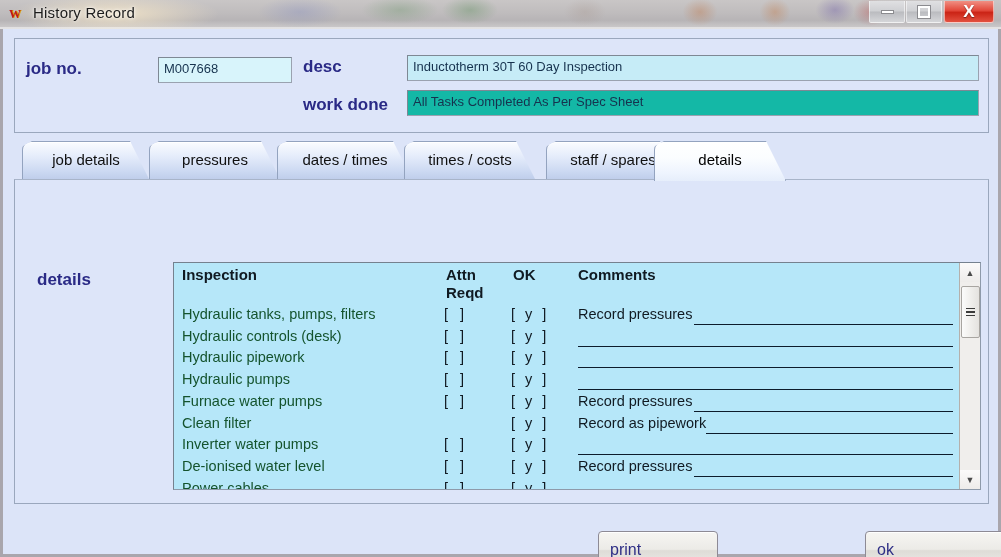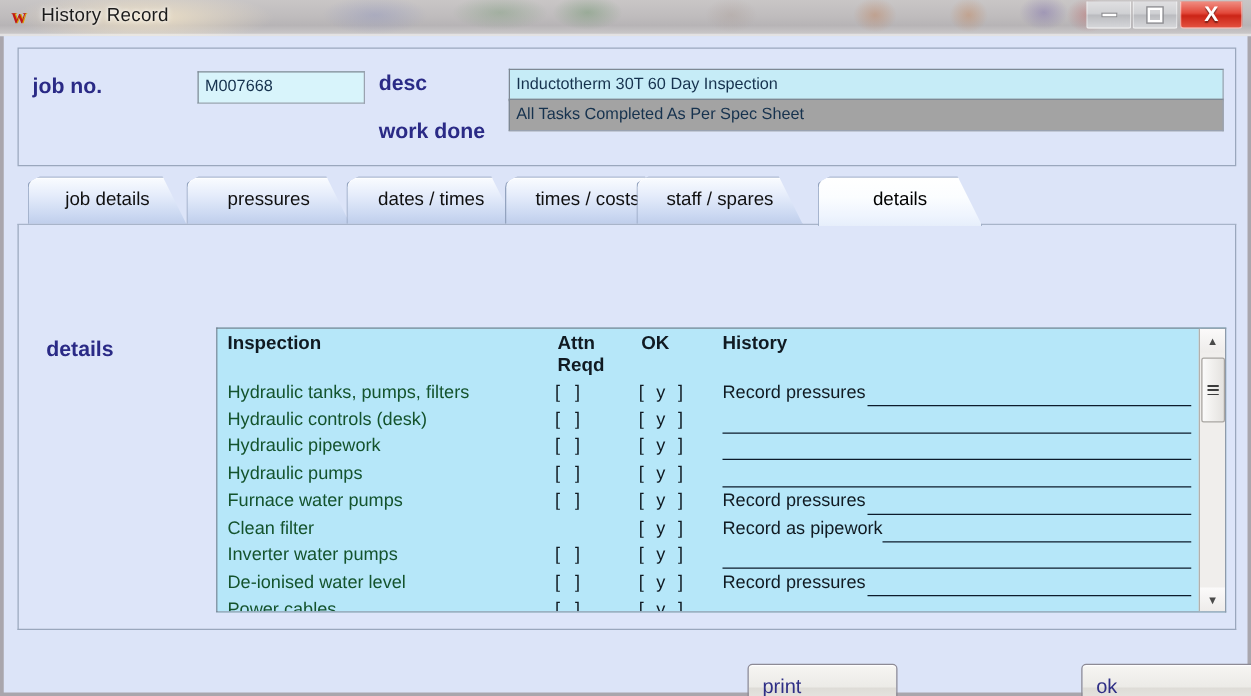--- a/index.html
+++ b/index.html
@@ -115,21 +115,21 @@
     border-top-color: #7e8894;
     border-left-color: #7e8894;
     font-size: 13px;
     color: #16324e;
     padding: 3px 5px 0 5px;
     overflow: hidden;
     white-space: nowrap;
   }
   #fld-jobno { left: 143px; top: 18px; width: 134px; height: 26px; background: #d8f4fb; }
   #fld-desc  { left: 392px; top: 16px; width: 572px; height: 26px; background: #c6ecf7; }
-  #fld-work  { left: 392px; top: 40px; width: 572px; height: 26px; background: #a3a3a3; }
+  #fld-work  { left: 392px; top: 51px; width: 572px; height: 26px; background: #14b8a6; }
 
   
   #tabstrip {
     position: absolute; left: 11px; top: 112px;
     width: 975px; height: 40px;
   }
   .tab {
     position: absolute; top: 0;
     height: 40px;
     font-size: 15px; color: #101010;
@@ -144,21 +144,21 @@
   }
   .tab.active {
     background: linear-gradient(180deg, #ffffff 0%, #fbfdff 40%, #eef4fe 80%, #e6eefb 100%);
     z-index: 5;
     color: #000;
   }
   #tab0 { left: 8px;   width: 128px; }
   #tab1 { left: 135px; width: 132px; }
   #tab2 { left: 263px; width: 136px; }
   #tab3 { left: 390px; width: 132px; }
-  #tab4 { left: 495px; width: 134px; }
+  #tab4 { left: 532px; width: 134px; }
   #tab5 { left: 640px; width: 132px; }
 
   
   #tabbody {
     position: absolute; left: 11px; top: 150px;
     width: 975px; height: 325px;
     background: #dde5f9;
     border: 1px solid #9aa7bd;
     border-top: 1px solid #a8b4c9;
   }
@@ -320,21 +320,21 @@
       <div id="details-label">details</div>
 
       <div id="listbox">
         <div id="listinner">
 
           <div class="hdr-row">
             <div class="hdr" id="hdr-inspection">Inspection</div>
             <div class="hdr" id="hdr-attn">Attn</div>
             <div class="hdr" id="hdr-reqd">Reqd</div>
             <div class="hdr" id="hdr-ok">OK</div>
-            <div class="hdr" id="hdr-comments">History</div>
+            <div class="hdr" id="hdr-comments">Comments</div>
           </div>
 
           <div id="rows-host">
               <div class="row" style="top: 43px;">
                 <div class="r-name">Hydraulic tanks, pumps, filters</div>
                 <div class="r-attn">[    ]</div>
                 <div class="r-ok">[ y ]</div>
                 <div class="r-comment-wrap">
                   <span class="r-comment-text">Record pressures</span>
                   <div class="r-rule" style="left: 116px;"></div>

